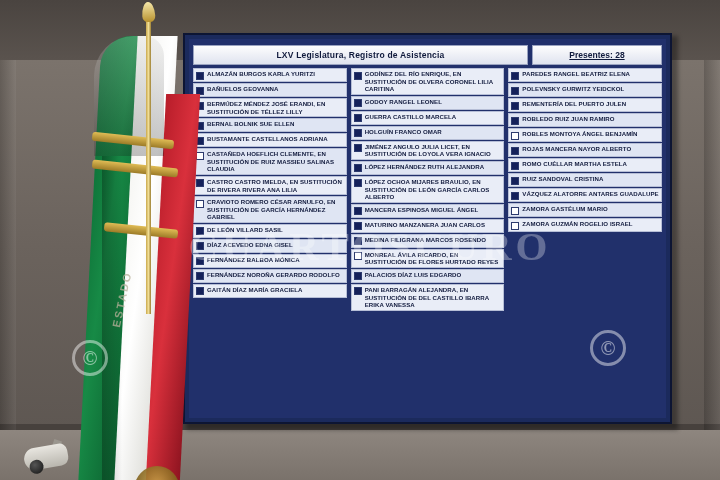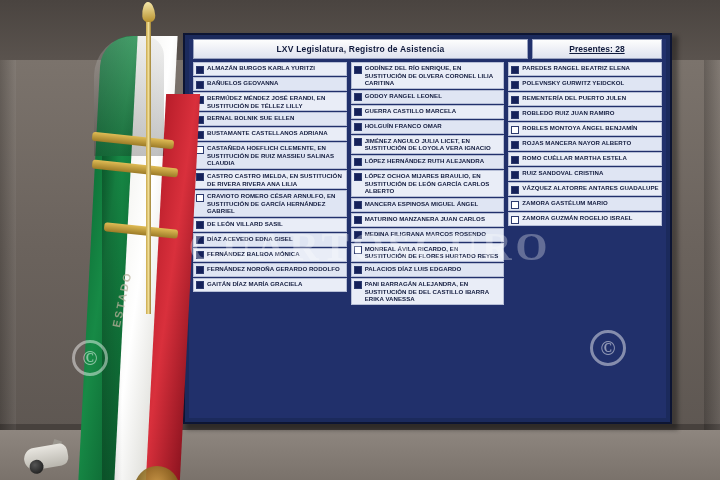--- a/index.html
+++ b/index.html
@@ -69,21 +69,21 @@
     background: #21306b;
     display: flex;
     flex-direction: column;
   }
 
   
   .hdr {
     height: 20px;
     display: flex;
     align-items: stretch;
-    padding: 0 4px 2px 4px;
+    padding: 6px 4px 2px 4px;
     gap: 4px;
   }
   .hdr-title {
     flex: 1 1 auto;
     background: linear-gradient(180deg,#fdfdfd,#dfe3ef);
     border: 1px solid #9aa3c0;
     color: #101a3c;
     font-size: 8.5px;
     font-weight: bold;
     display: flex;

